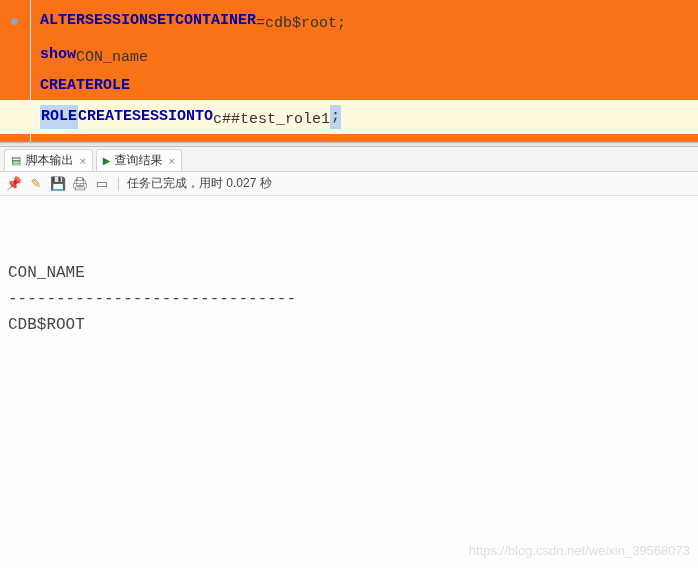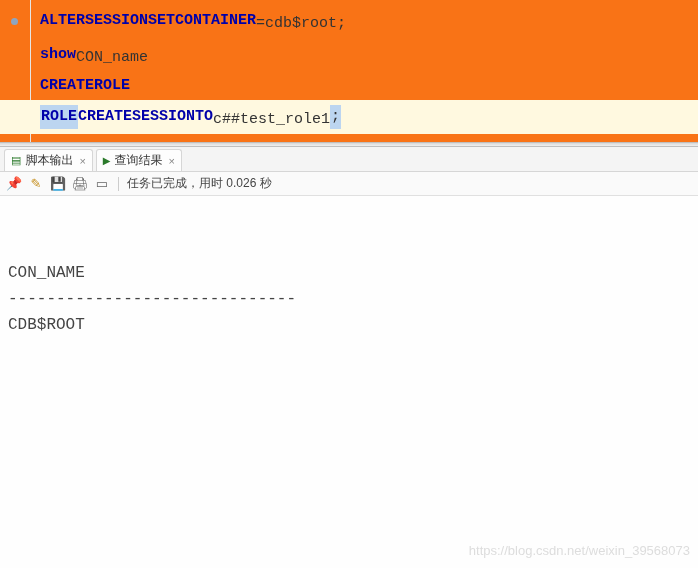--- a/index.html
+++ b/index.html
@@ -189,21 +189,21 @@
   </div>
 </div>
 
 <div class="toolbar-row">
   <span class="tool-ic pin">📌</span>
   <span class="tool-ic pencil">✎</span>
   <span class="tool-ic disk">💾</span>
   <span class="tool-ic print">🖨</span>
   <span class="tool-ic eraser">▭</span>
   <span class="tool-sep"></span>
-  <span class="status-text">任务已完成，用时 0.026 秒</span>
+  <span class="status-text">任务已完成，用时 0.027 秒</span>
 </div>
 
 <div class="output-pane">
   <div class="blk"><span>CON_NAME</span>
 <span>------------------------------</span>
 <span>CDB$ROOT</span></div>
   
 </div>
 
 <div class="watermark">https://blog.csdn.net/weixin_39568073</div>

